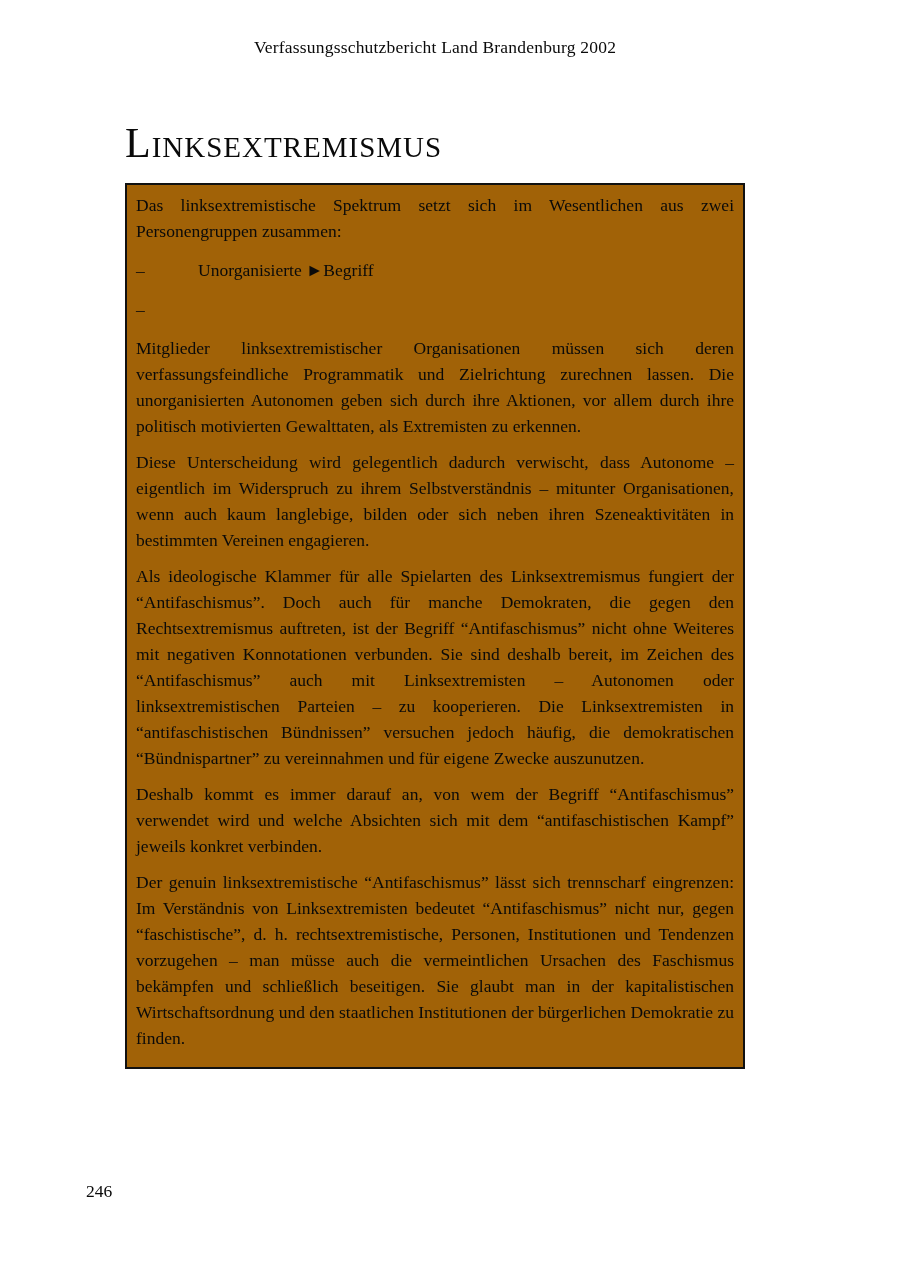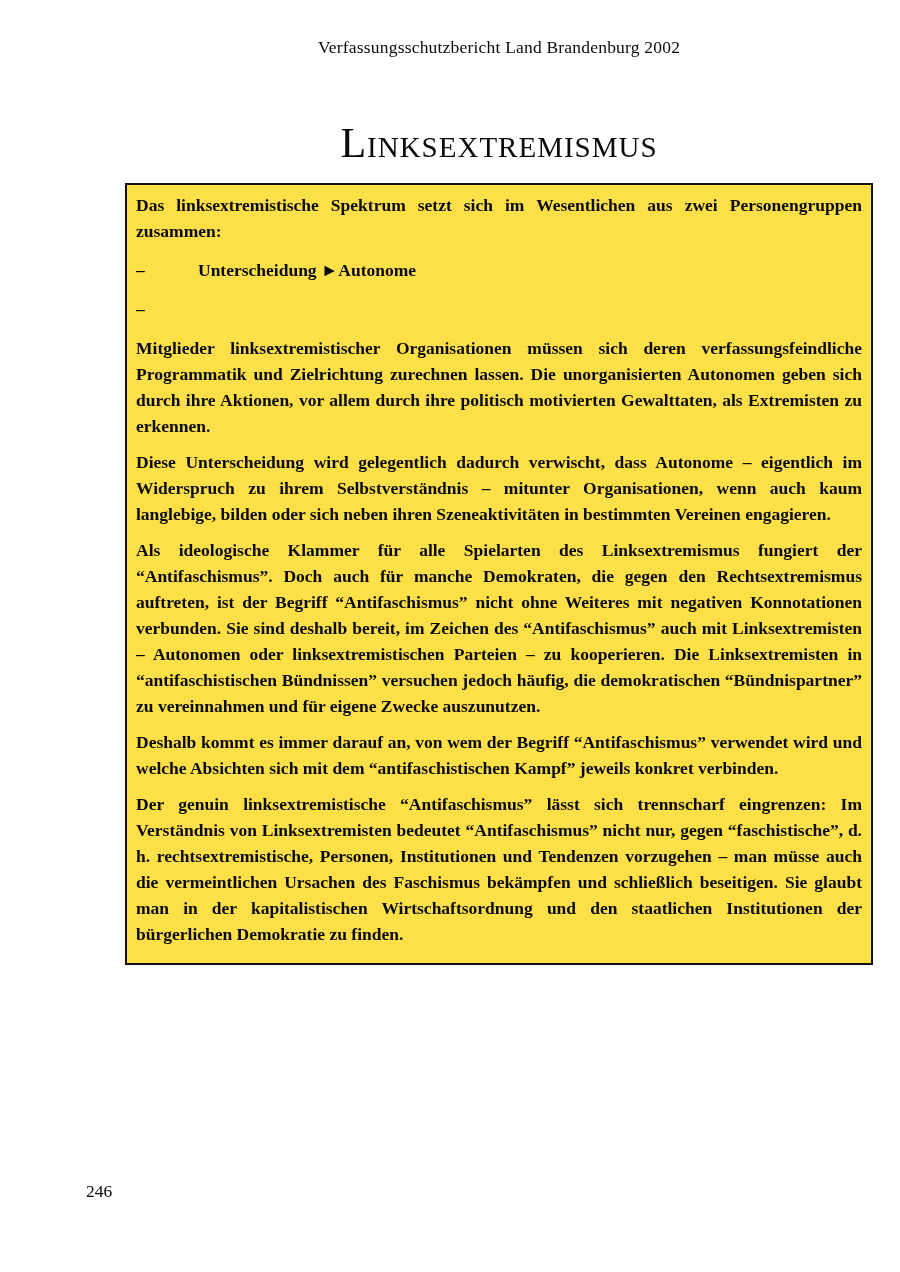--- a/index.html
+++ b/index.html
@@ -13,48 +13,46 @@
     height: 1272px;
     background: #ffffff;
     font-family: "Liberation Serif", serif;
     color: #0a0a0a;
     overflow: hidden;
   }
   .content-col {
     position: absolute;
     left: 125px;
     top: 0;
-    width: 748px;
+    width: 620px;
     border-radius: 23px;
   }
   .running-header {
     padding-top: 37px;
     text-align: center;
     font-size: 17.5px;
     letter-spacing: 0.2px;
   }
   .page-title {
     margin: 64px 0 0 0;
-    text-align: center;
     font-weight: normal;
     font-size: 42px;
     line-height: 1;
     font-variant: small-caps;
     letter-spacing: 1px;
   }
   .text-box {
     margin-top: 19px;
     border: 2px solid #111111;
-    background: #fde047;
+    background: #a16207;
     padding: 3px 9px 6px 9px;
     font-size: 17.5px;
     line-height: 26px;
     text-align: justify;
     hyphens: auto;
-    font-weight: bold;
     -webkit-hyphens: auto;
   }
   .text-box p {
     margin: 10px 0;
   }
   .text-box p:first-child {
     margin-top: 4px;
   }
   .list-item {
     display: flex;
@@ -84,21 +82,21 @@
     <div class="running-header">Verfassungsschutzbericht Land Brandenburg 2002</div>
 
     <h1 class="page-title">Linksextremismus</h1>
 
     <div class="text-box">
 
       <p>Das linksextremistische Spektrum setzt sich im Wesentlichen aus zwei Personengruppen zusammen:</p>
 
       <div class="list-item">
         <span class="list-marker">–</span>
-        <span class="list-text">Unterscheidung ►Autonome</span>
+        <span class="list-text">Unorganisierte ►Begriff</span>
       </div>
 
       <div class="list-item">
         <span class="list-marker">–</span>
       </div>
 
       <p>Mitglieder linksextremistischer Organisationen müssen sich deren verfassungsfeindliche Programmatik und Zielrichtung zurechnen lassen. Die unorganisierten Autonomen geben sich durch ihre Aktionen, vor allem durch ihre politisch motivierten Gewalttaten, als Extremisten zu erkennen.</p>
 
       <p>Diese Unterscheidung wird gelegentlich dadurch verwischt, dass Autonome – eigentlich im Widerspruch zu ihrem Selbstverständnis – mitunter Organisationen, wenn auch kaum langlebige, bilden oder sich neben ihren Szeneaktivitäten in bestimmten Vereinen engagieren.</p>
 

